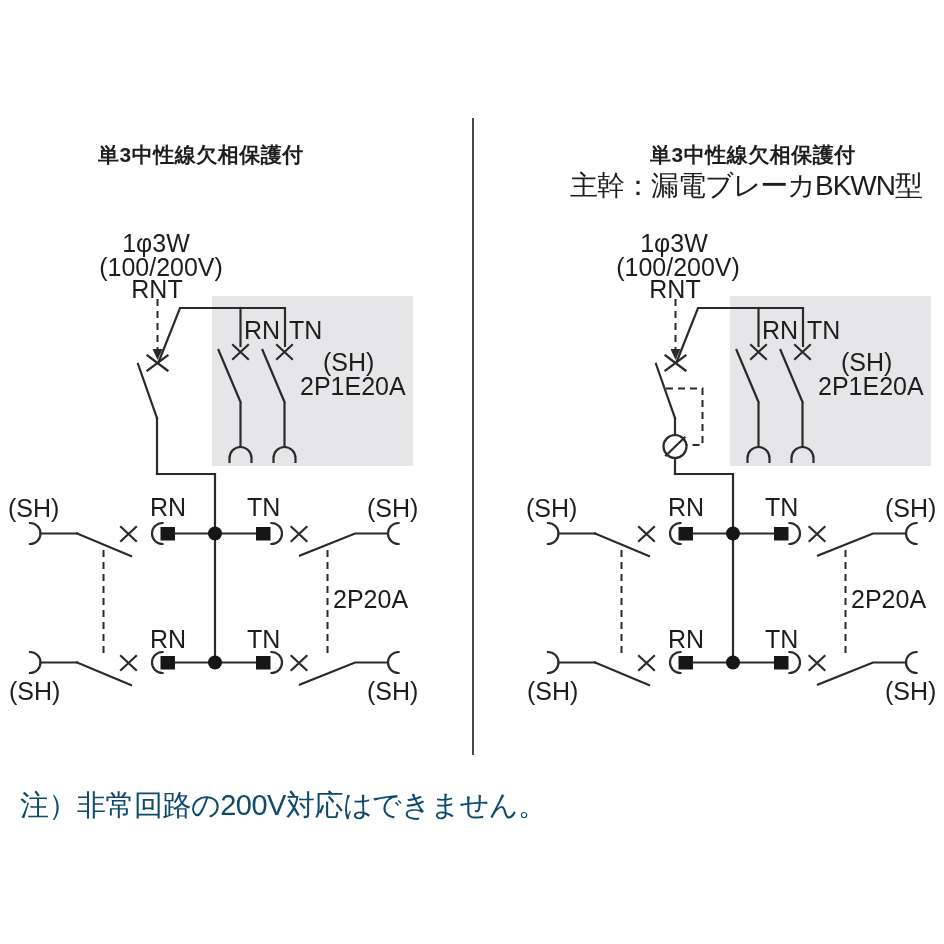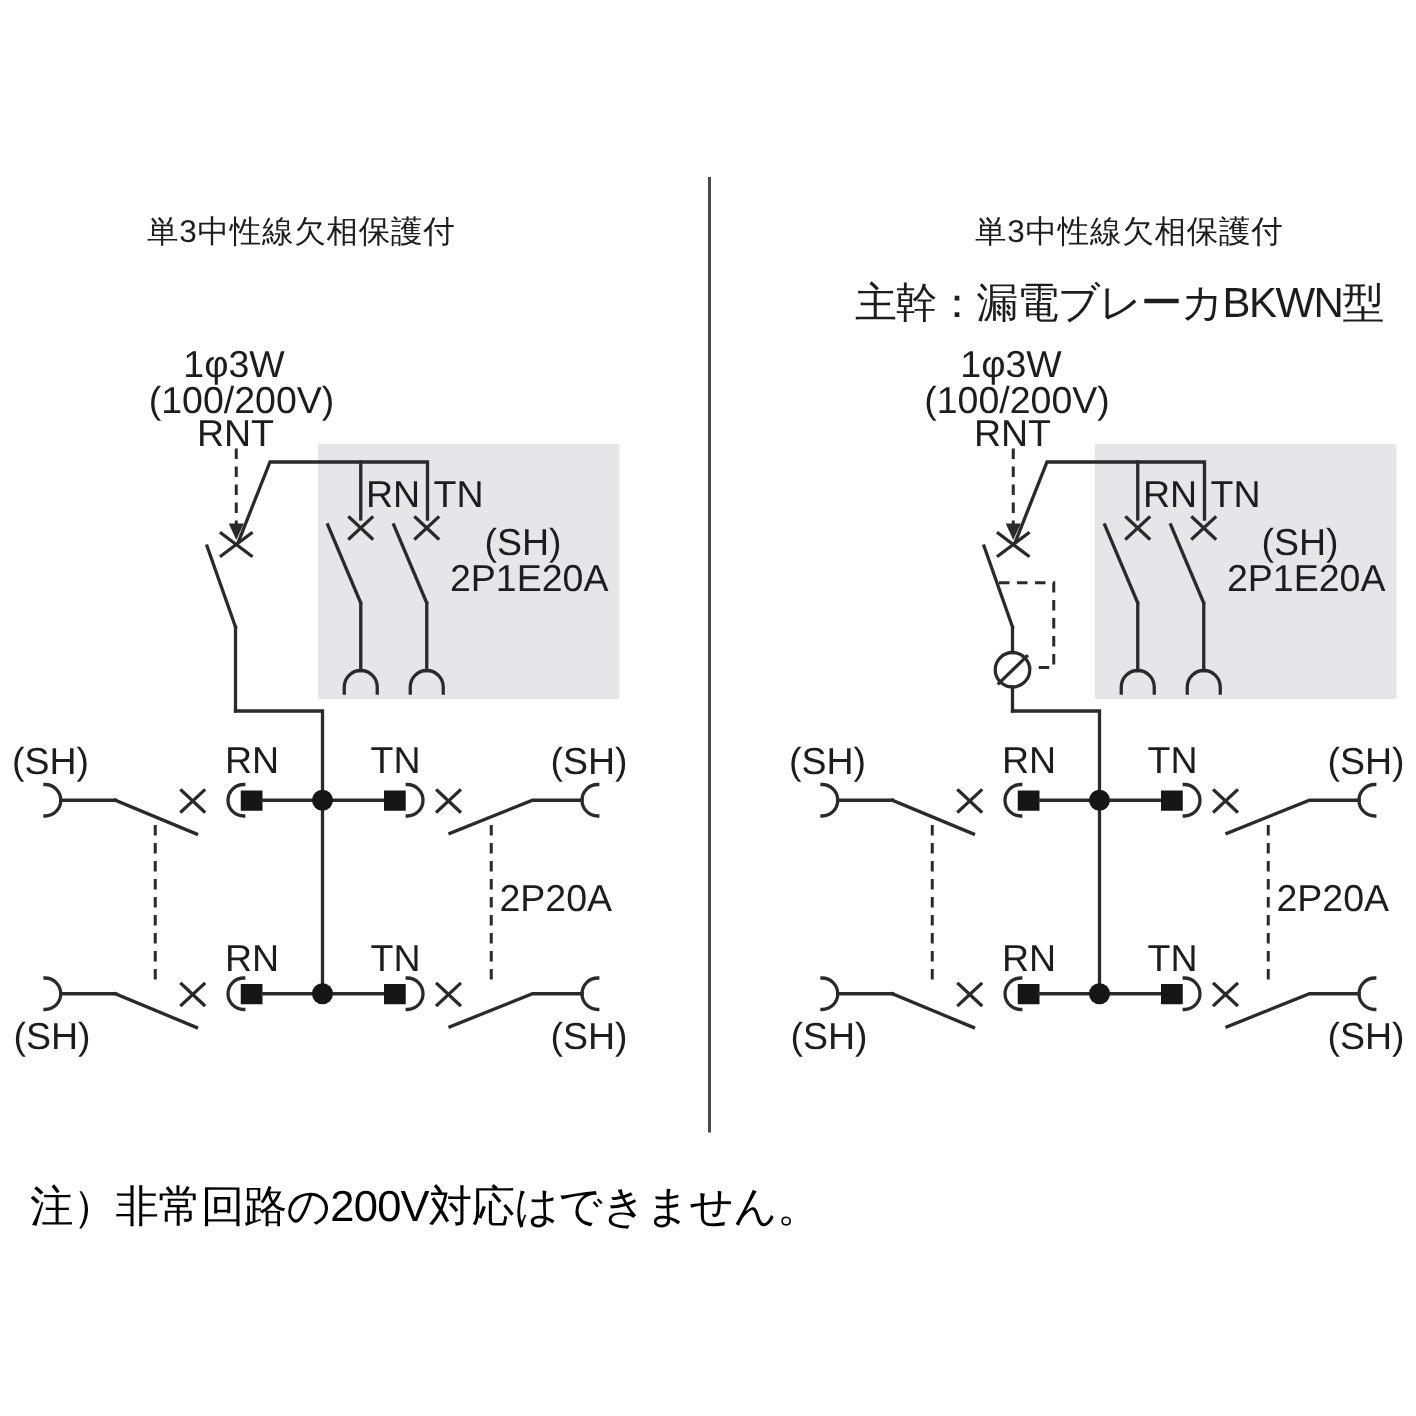--- a/index.html
+++ b/index.html
@@ -1,21 +1,21 @@
 <!DOCTYPE html>
 <html><head>
 <meta charset="utf-8">
 <style>
   html,body{margin:0;padding:0;background:#fff;}
   #stage{position:relative;width:944px;height:944px;background:#ffffff;overflow:hidden;
          font-family:"Liberation Sans","DejaVu Sans",sans-serif;color:#1d1d1d;}
   #wires{position:absolute;left:0;top:0;z-index:1;}
   .t{position:absolute;z-index:2;white-space:nowrap;line-height:1;color:#1d1d1d;}
   .cx{transform:translateX(-50%);}
-  .fs21{font-size:21px;letter-spacing:.5px;}
+  .fs21{font-size:21px;letter-spacing:.5px;font-weight:bold;}
   .fs28{font-size:28px;letter-spacing:-1px;}
   .fs25{font-size:25px;}
   .note{font-size:29px;letter-spacing:-.5px;}
   .divider{position:absolute;z-index:1;width:2px;background:#4a4a4a;}
   
   .ln{stroke:#2a2a2a;stroke-width:2.2;fill:none;stroke-linecap:square;}
   .dsh{stroke:#2a2a2a;stroke-width:2;fill:none;stroke-dasharray:7 5;stroke-linecap:butt;}
   .sq{fill:#161616;stroke:none;}
   .fl{fill:#2a2a2a;stroke:none;}
   .dotj{fill:#161616;stroke:none;}
@@ -100,33 +100,33 @@
   <div class="t fs25" style="left:247px;top:495px;">TN</div>
   <div class="t fs25" style="left:8px;top:496px;">(SH)</div>
   <div class="t fs25" style="left:367px;top:496px;">(SH)</div>
   <div class="t fs25" style="left:333px;top:587px;">2P20A</div>
   <div class="t fs25" style="left:150px;top:627px;">RN</div>
   <div class="t fs25" style="left:247px;top:627px;">TN</div>
   <div class="t fs25" style="left:9px;top:679px;">(SH)</div>
   <div class="t fs25" style="left:367px;top:679px;">(SH)</div>
 
   <div class="t fs21" style="left:650px;top:144px;">単3中性線欠相保護付</div>
-  <div class="t fs28" style="left:570px;top:188px;">主幹：漏電ブレーカBKWN型</div>
+  <div class="t fs28" style="left:570px;top:172px;">主幹：漏電ブレーカBKWN型</div>
   <div class="t fs25 cx" style="left:674px;top:231px;">1φ3W</div>
   <div class="t fs25 cx" style="left:678px;top:255px;">(100/200V)</div>
   <div class="t fs25 cx" style="left:675px;top:277px;">RNT</div>
   <div class="t fs25" style="left:762px;top:318px;">RN</div>
   <div class="t fs25" style="left:807px;top:318px;">TN</div>
   <div class="t fs25" style="left:841px;top:350px;">(SH)</div>
   <div class="t fs25" style="left:818px;top:374px;">2P1E20A</div>
   <div class="t fs25" style="left:668px;top:495px;">RN</div>
   <div class="t fs25" style="left:765px;top:495px;">TN</div>
   <div class="t fs25" style="left:526px;top:496px;">(SH)</div>
   <div class="t fs25" style="left:885px;top:496px;">(SH)</div>
   <div class="t fs25" style="left:851px;top:587px;">2P20A</div>
   <div class="t fs25" style="left:668px;top:627px;">RN</div>
   <div class="t fs25" style="left:765px;top:627px;">TN</div>
   <div class="t fs25" style="left:527px;top:679px;">(SH)</div>
   <div class="t fs25" style="left:885px;top:679px;">(SH)</div>
 
-  <div class="t note" style="left: 20px; top: 791px; color: #000000;">注）非常回路の200V対応はできません。</div>
+  <div class="t note" style="left: 20px; top: 791px; color: #0c4a6e;">注）非常回路の200V対応はできません。</div>
 
 </div>
 
 </body></html>

